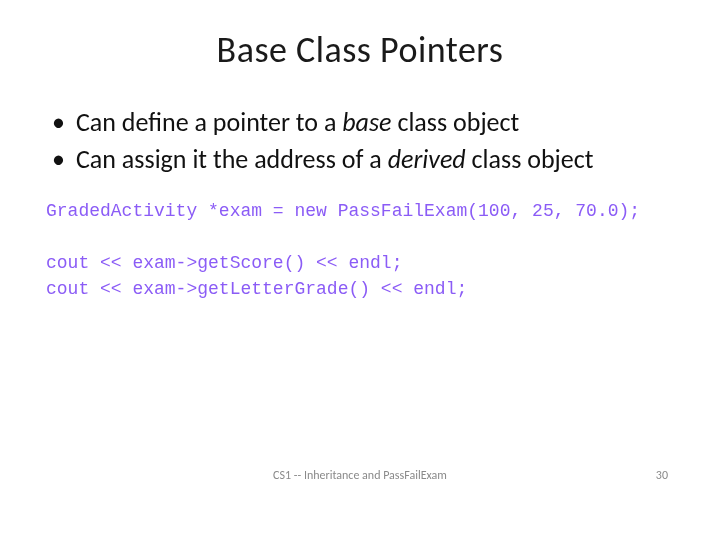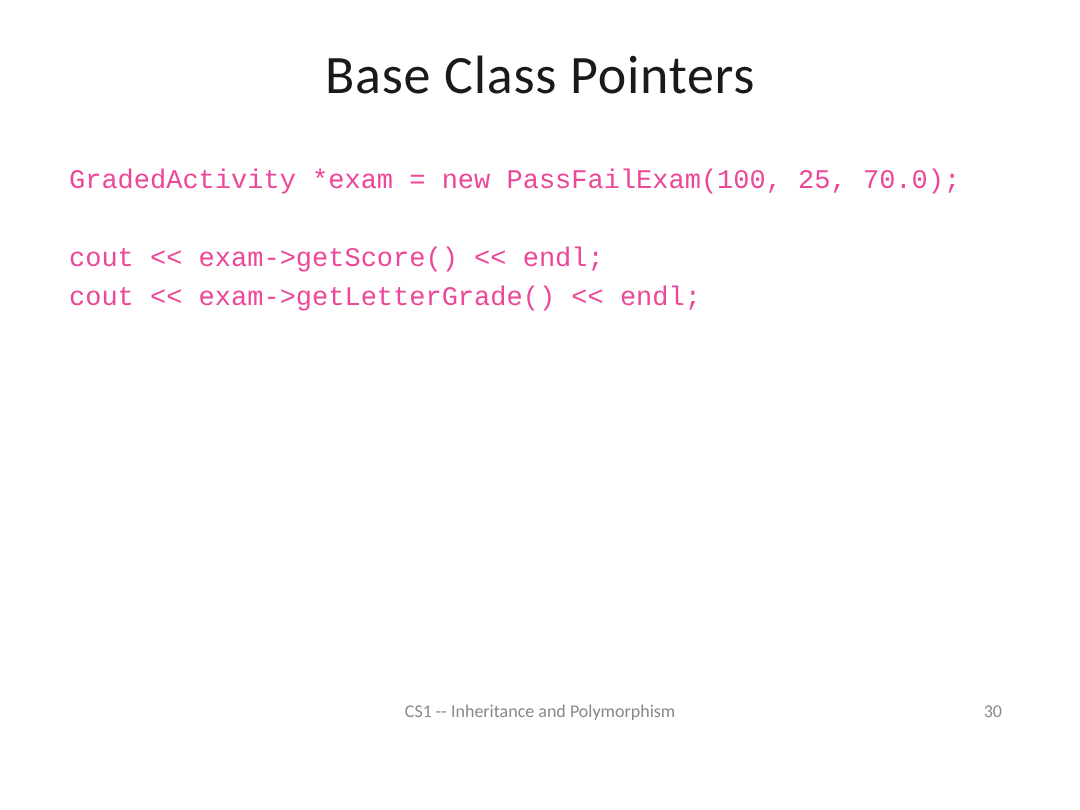--- a/index.html
+++ b/index.html
@@ -2,35 +2,43 @@
 <html><head>
 <meta charset="utf-8">
 <style>
   * { margin: 0; padding: 0; box-sizing: border-box; }
   html, body { width: 720px; height: 540px; background: #fff; font-family: Calibri, "Segoe UI", Arial, sans-serif; color: #000; }
   .slide { width: 720px; height: 484px; position: relative; padding: 22px 42px 0 42px; }
   .title { font-size: 36px; text-align: center; font-weight: 400; color: #1a1a1a; margin-top: 6px; margin-bottom: 34px; letter-spacing: 0.5px; }
   .bullets { list-style: none; padding-left: 10px; }
   .bullets li { font-size: 26px; line-height: 1.28; margin-bottom: 4px; position: relative; padding-left: 24px; color: #111; }
   .bullets li::before { content: "•"; position: absolute; left: 0; top: 0; font-size: 26px; }
-  .code { font-family: "Courier New", Courier, monospace; font-size: 18px; color: #ec4899; margin-top: 36px; line-height: 1.45; white-space: pre; padding-left: 4px; }
+  .code { font-family: "Courier New", Courier, monospace; font-size: 18px; color: #8b5cf6; margin-top: 21px; line-height: 1.45; white-space: pre; padding-left: 4px; }
   .footer { position: absolute; bottom: 16px; left: 0; width: 100%; font-size: 12px; color: #8a8a8a; }
   .footer-center { position: absolute; left: 50%; transform: translateX(-50%); }
   .footer-right { position: absolute; right: 52px; }
   em.ital { font-style: italic; }
 </style>
 </head>
 <body>
 
 <div class="slide">
   <h1 class="title">Base Class Pointers</h1>
 
+  <ul class="bullets">
+    <li>
+      <span>Can define a pointer to a </span><em class="ital">base</em><span> class object</span>
+    </li>
+    <li>
+      <span>Can assign it the address of a </span><em class="ital">derived</em><span> class object</span>
+    </li>
+  </ul>
 
   <div class="code"><span>GradedActivity *exam = new PassFailExam(100, 25, 70.0);</span>
 
 <span>cout &lt;&lt; exam-&gt;getScore() &lt;&lt; endl;</span>
 <span>cout &lt;&lt; exam-&gt;getLetterGrade() &lt;&lt; endl;</span></div>
 
   <div class="footer">
-    <span class="footer-center">CS1 -- Inheritance and Polymorphism</span>
+    <span class="footer-center">CS1 -- Inheritance and PassFailExam</span>
     <span class="footer-right">30</span>
   </div>
 </div>
 
 </body></html>

